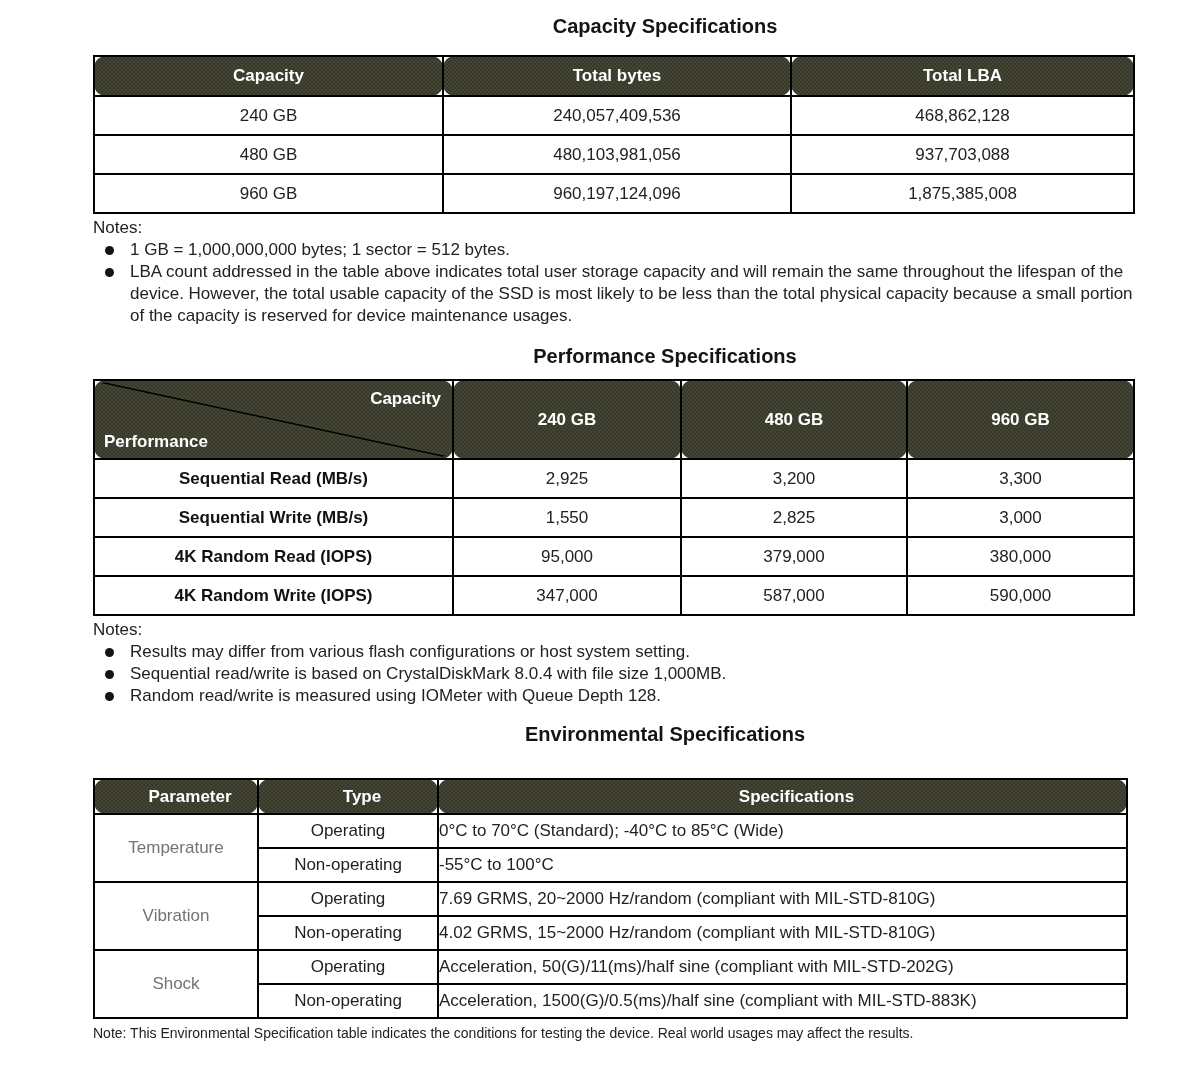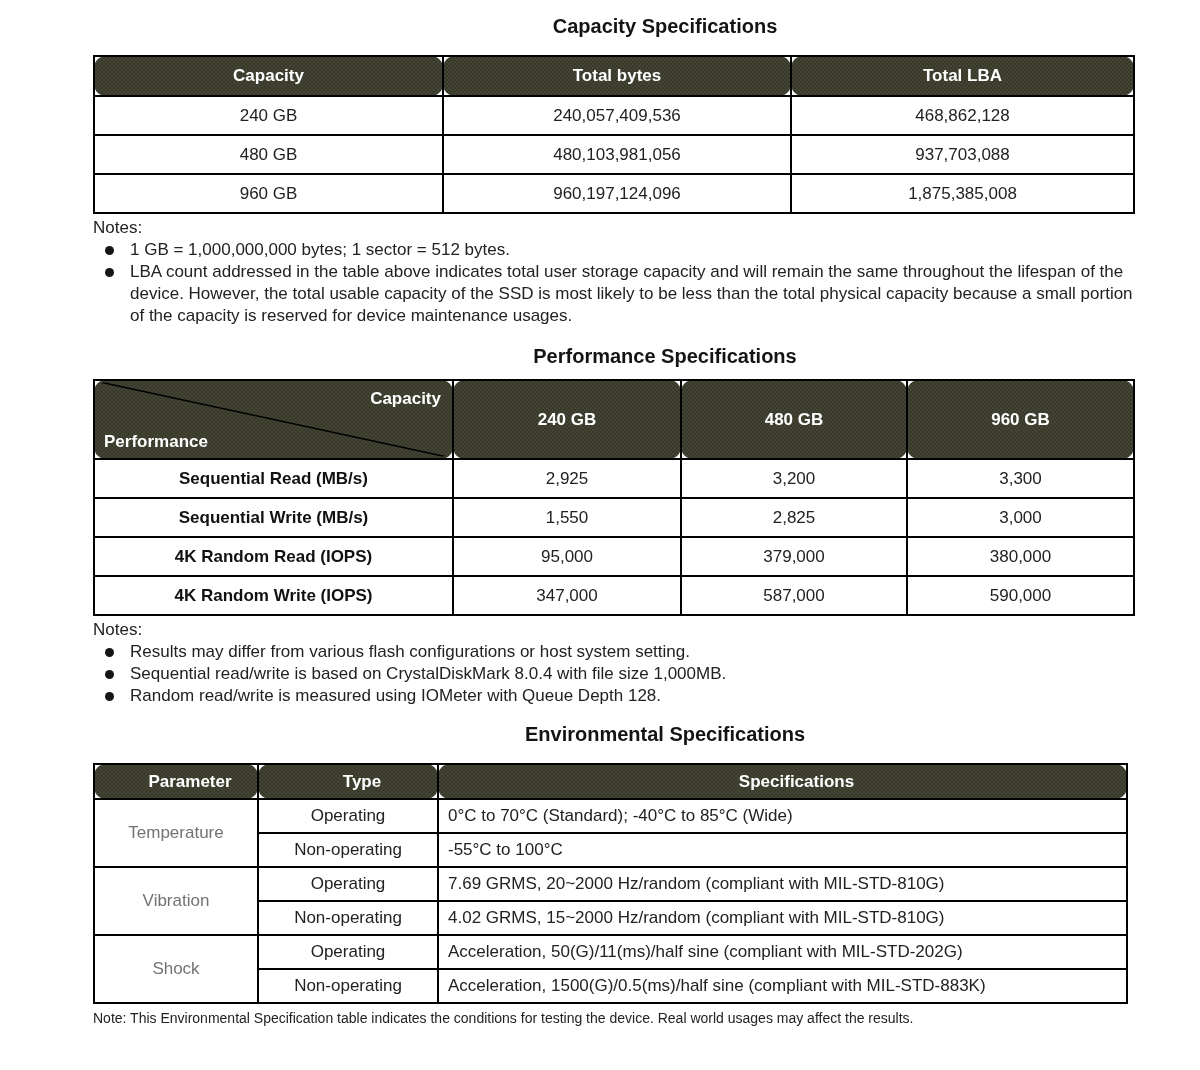--- a/index.html
+++ b/index.html
@@ -21,21 +21,21 @@
     line-height: 24px;
     font-weight: bold;
     text-align: center;
     color: #141414;
     position: relative;
     left: 51px;
     margin: 0;
   }
   .title-capacity { margin-bottom: 17px; }
   .title-performance { margin-top: 17px; margin-bottom: 11px; }
-  .title-environmental { margin-top: 15px; margin-bottom: 17px; }
+  .title-environmental { margin-top: 15px; margin-bottom: 32px; }
 
   table.spec-table {
     border-collapse: collapse;
     table-layout: fixed;
     width: 1042px;
   }
   table.env-width { width: 1035px; }
   .spec-table th, .spec-table td {
     border: 2px solid #000;
     font-size: 17px;
@@ -82,21 +82,20 @@
     bottom: 6px; left: 9px;
     font-weight: bold; color: #fff; font-size: 17px;
   }
 
   .env-table thead th { height: 33px; padding-left: 28px; }
   .env-table tbody tr { height: 34px; }
   .env-table td.param-cell { color: #737373; }
   .env-table td.type-cell { color: #222; }
   .env-table td.spec-cell {
     text-align: left;
-    padding-left: 9px;
     color: #222;
   }
 
   .notes-block {
     margin-top: 3px;
     font-size: 17px;
     line-height: 22px;
     color: #222;
   }
   .notes-label { margin: 0; }

